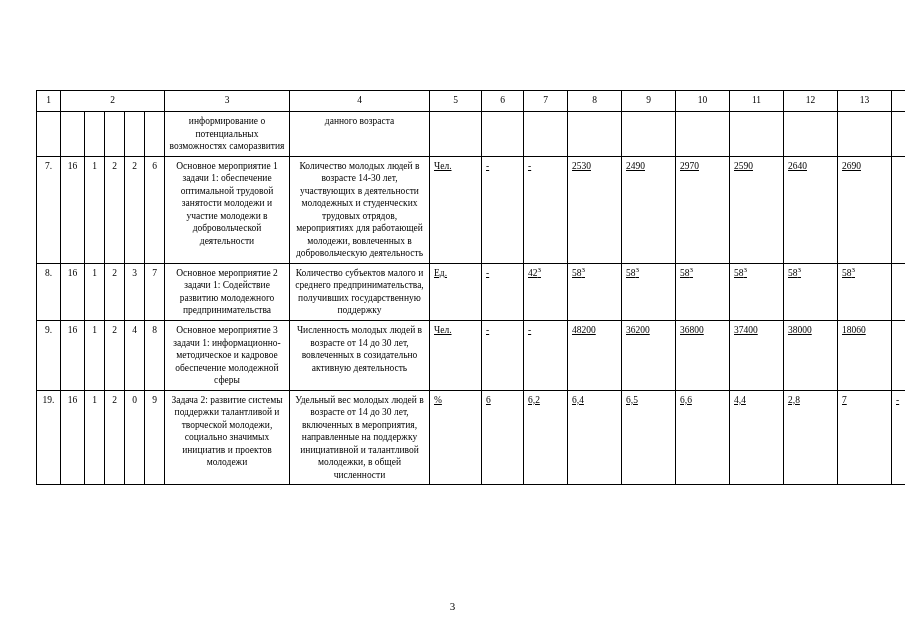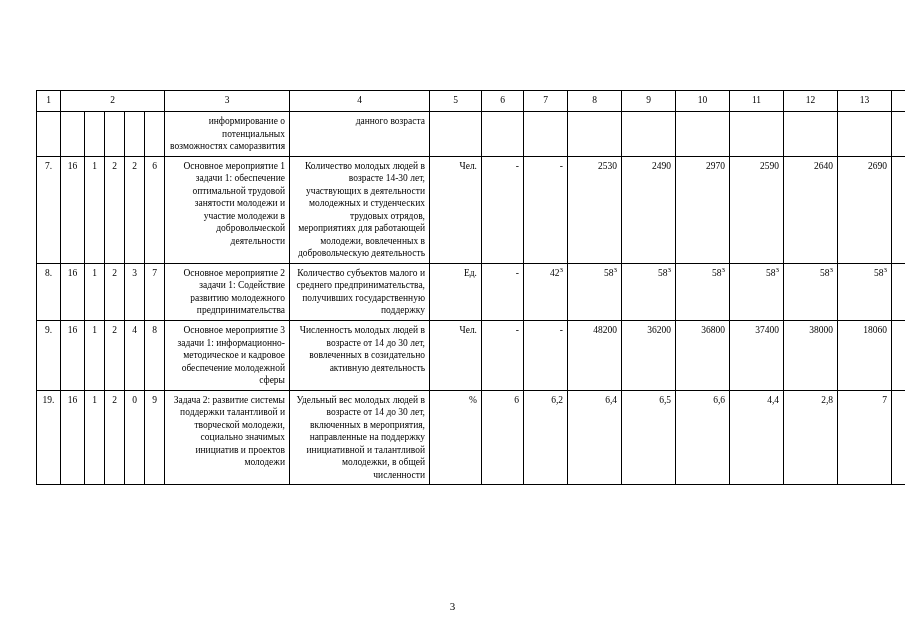--- a/index.html
+++ b/index.html
@@ -37,22 +37,22 @@
     line-height: 1.32;
   }
   td.num-head {
     text-align: center;
     font-size: 10px;
     padding: 2px 2px;
     vertical-align: middle;
     height: 14px;
   }
   td.idx { text-align: center; vertical-align: top; font-size: 10px; }
-  td.val { text-align: right; vertical-align: top; font-size: 10px; }
-  td.txt { text-align: right; }
+  td.val { text-align: left; vertical-align: top; font-size: 10px; text-decoration: underline; }
+  td.txt { text-align: center; }
   sup {
     font-size: 7px;
     vertical-align: super;
     line-height: 0;
   }
   .pagenum {
     position: absolute;
     left: 0;
     top: 600px;
     width: 905px;

